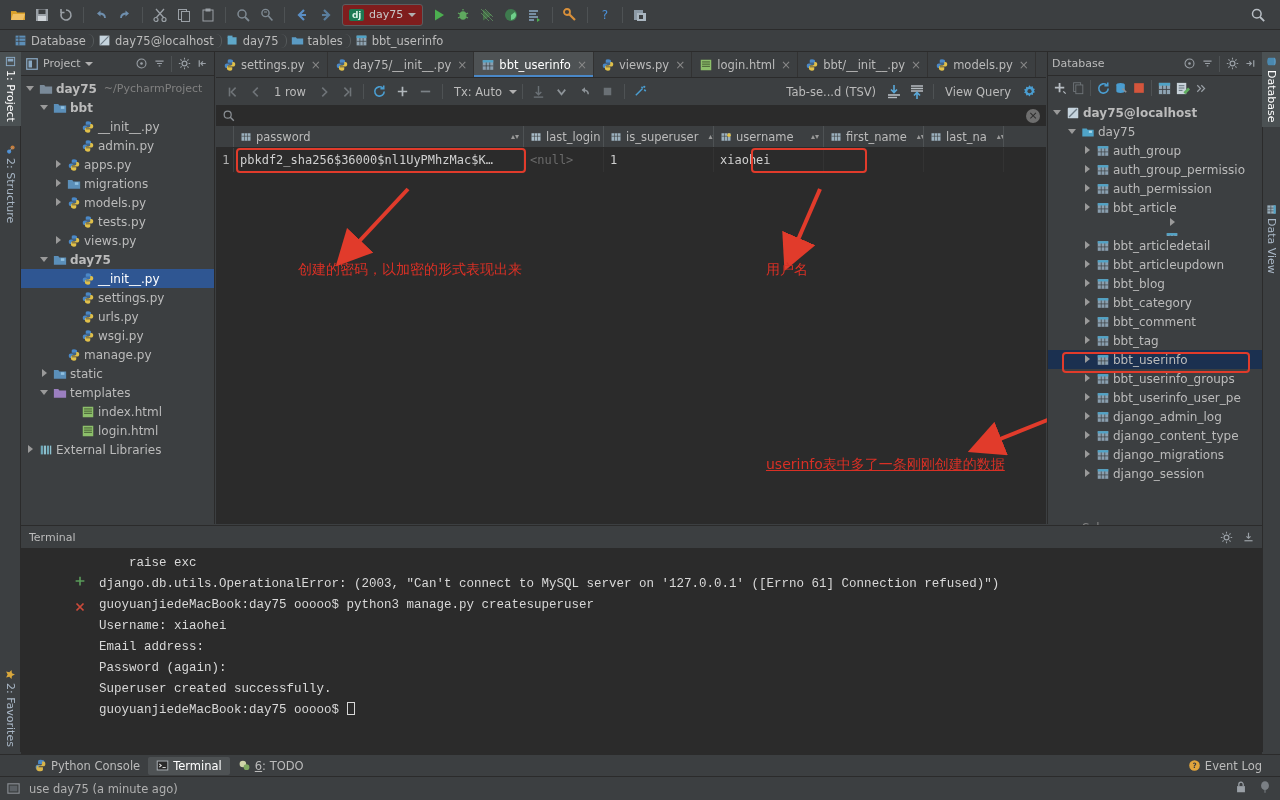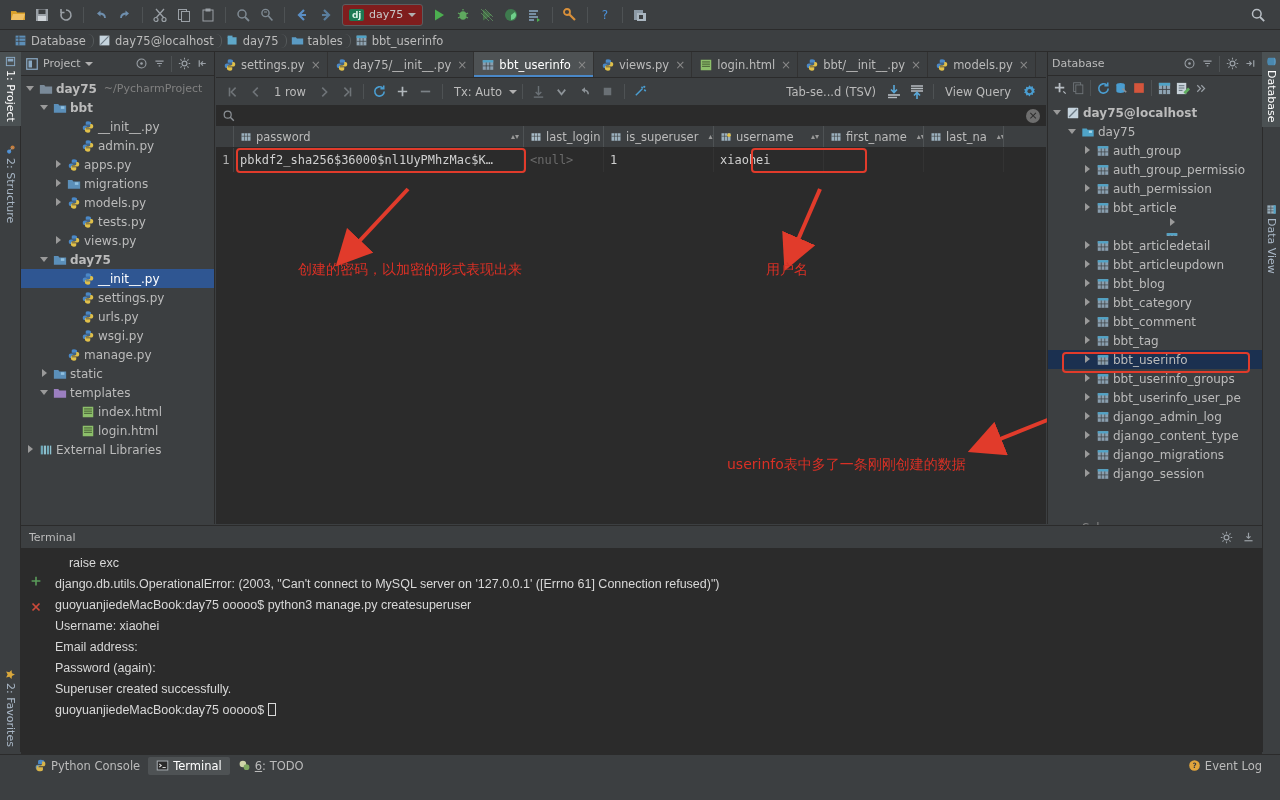--- a/index.html
+++ b/index.html
@@ -233,22 +233,22 @@
   }
   .term-head {
     height: 22px; background: #3c3f41; display: flex; align-items: center;
     padding-left: 8px; position: relative;
   }
   .term-tab { font-size: 11px; color: #bbbbbb; cursor: pointer; }
   .term-actions { position: absolute; right: 6px; top: 3px; display: flex; gap: 6px; }
   .term-body {
     position: relative; height: 210px; background: #2b2b2b;
     padding: 5px 0 0 34px;
-    font-family: Liberation Sans, sans-serif;
-    font-size: 12.5px; color: #d8d8d8; line-height: 21px;
+    font-family: Liberation Mono, monospace;
+    font-size: 12.5px; color: #d8d8d8; line-height: 21px; margin-left: 44px;
   }
   .term-gutter {
     position: absolute; left: 0; top: 0; width: 30px; height: 210px;
     background: #2b2b2b;
   }
   .term-line { white-space: pre; }
   .cursor-blk {
     display: inline-block; width: 8px; height: 13px;
     border: 1px solid #d8d8d8; vertical-align: -2px;
   }
@@ -981,21 +981,21 @@
         <path d="M0,0 L9,4.5 L0,9 z" fill="#e13b2b"></path>
       </marker>
     </defs>
     <line x1="408" y1="189" x2="352" y2="249" stroke="#e13b2b" stroke-width="4" marker-end="url(#ah)"></line>
     <line x1="820" y1="189" x2="794" y2="249" stroke="#e13b2b" stroke-width="4" marker-end="url(#ah)"></line>
     <line x1="1060" y1="415" x2="990" y2="443" stroke="#e13b2b" stroke-width="4" marker-end="url(#ah)"></line>
   </svg>
 
   <div class="annot-text" style="left:298px; top:261px;">创建的密码，以加密的形式表现出来</div>
   <div class="annot-text" style="left:766px; top:261px;">用户名</div>
-  <div class="annot-text" style="left:727px; top:456px;">userinfo表中多了一条刚刚创建的数据</div>
+  <div class="annot-text" style="left:766px; top:456px;text-decoration:underline;">userinfo表中多了一条刚刚创建的数据</div>
 
   <div class="db-panel">
     <div class="panel-head">
       <span class="panel-title">Database</span>
       <div class="ph-actions">
         <div class="ph-btn">
           <svg width="13" height="13" viewBox="0 0 16 16">
               <circle cx="8" cy="8" r="5.5" stroke="#9aa0a6" stroke-width="1.3" fill="none"></circle>
               <circle cx="8" cy="8" r="1.6" fill="#9aa0a6"></circle>
             </svg>
@@ -1329,14 +1329,35 @@
       <div class="sb-item">
         <svg width="13" height="13" viewBox="0 0 16 16">
             <circle cx="8" cy="8" r="6.5" fill="#e0a43c"></circle>
             <text x="8" y="11.5" font-size="9" text-anchor="middle" fill="#3c3f41" font-family="DejaVu Sans" font-weight="bold">?</text>
           </svg>
         <span>Event Log</span>
       </div>
     </div>
   </div>
 
+  <div class="statusbar2">
+    <svg width="15" height="15" viewBox="0 0 16 16">
+        <rect x="2" y="3" width="12" height="10" stroke="#8a8f94" stroke-width="1.2" fill="none"></rect>
+        <path d="M4 5h8v6H4z" fill="#5c6166"></path>
+      </svg>
+    <span class="sb2-text">use day75 (a minute ago)</span>
+    <div class="sb2-right">
+      <div>
+        <svg width="14" height="14" viewBox="0 0 16 16">
+            <rect x="3.5" y="7" width="9" height="7" fill="#9aa0a6"></rect>
+            <path d="M5.5 7V5a2.5 2.5 0 0 1 5 0v2" stroke="#9aa0a6" stroke-width="1.4" fill="none"></path>
+          </svg>
+      </div>
+      <div>
+        <svg width="14" height="14" viewBox="0 0 16 16">
+            <ellipse cx="8" cy="6.5" rx="4.5" ry="5" fill="#7a7f84"></ellipse>
+            <path d="M8 11.5v3" stroke="#7a7f84" stroke-width="1.2"></path>
+          </svg>
+      </div>
+    </div>
+  </div>
 
 </div>
 
 </body></html>

